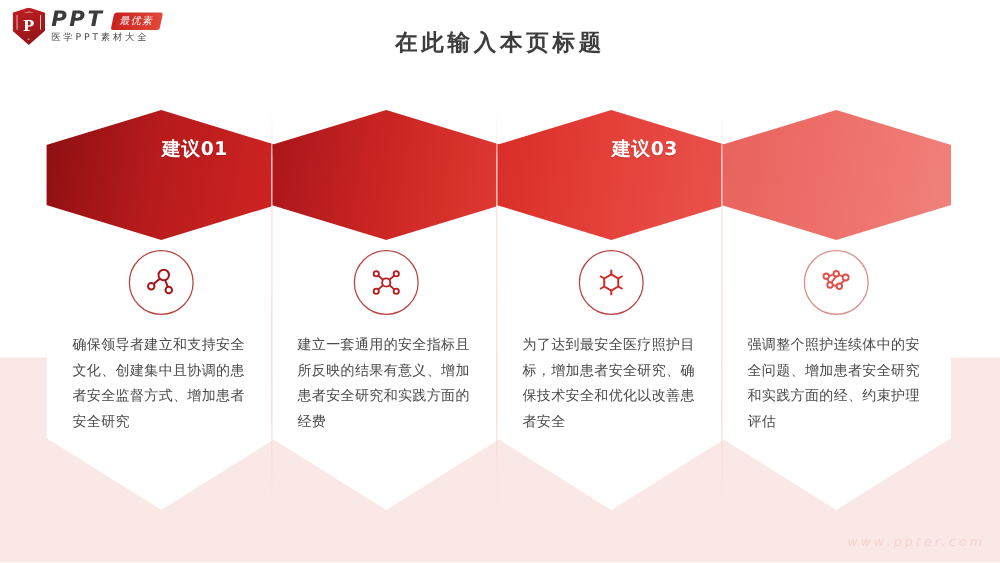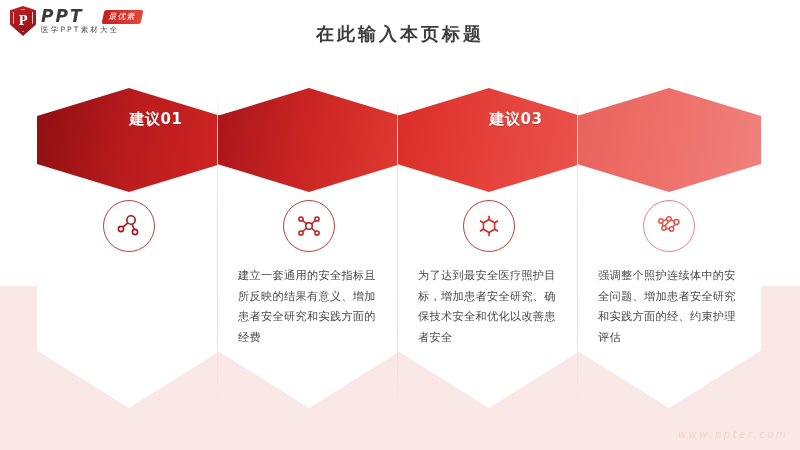--- a/index.html
+++ b/index.html
@@ -35,21 +35,21 @@
     content: ""; position: absolute;
     left: 3px; top: 3px; right: 3px; bottom: 4px;
     border: 1px solid rgba(255,255,255,.75);
     clip-path: polygon(50% 0%, 100% 14%, 100% 62%, 50% 100%, 0% 62%, 0% 14%);
   }
   .shield span {
     position: relative; color: #fff; font-weight: bold;
     font-size: 12px; line-height: 1; font-family: "DejaVu Serif", serif;
   }
   .logo-txt { display: flex; flex-direction: column; gap: 1px; }
-  .logo-row1 { display: flex; align-items: center; gap: 19px; }
+  .logo-row1 { display: flex; align-items: center; gap: 6px; }
   .logo-ppt {
     font-size: 17px; font-weight: bold; font-style: italic;
     color: #3b3b3b; letter-spacing: 2px; line-height: 1;
   }
   .logo-badge {
     background: linear-gradient(90deg,#c8201f,#e24a3a);
     color: #fff; font-size: 8px; line-height: 1;
     padding: 3px 6px 3px 6px; border-radius: 2px;
     transform: skewX(-12deg); letter-spacing: 1px;
   }
@@ -158,20 +158,21 @@
       <div class="head-label">建议01</div>
       <div class="icon-wrap">
         <svg width="26" height="26" viewBox="0 0 26 26" fill="none" stroke="#a9161a" stroke-width="1.6">
           <circle cx="15" cy="7" r="4.2"></circle>
           <circle cx="5" cy="16" r="2.6"></circle>
           <circle cx="19" cy="19" r="2.6"></circle>
           <line x1="11.9" y1="9.9" x2="6.9" y2="14.2"></line>
           <line x1="16.2" y1="11.1" x2="18.2" y2="16.5"></line>
         </svg>
       </div>
+      <div class="panel-text">确保领导者建立和支持安全文化、创建集中且协调的患者安全监督方式、增加患者安全研究</div>
     </div>
 
     <div class="panel p2">
       <div class="body-shape"></div>
       <div class="head-shape"></div>
       <div class="icon-wrap">
         <svg width="26" height="26" viewBox="0 0 26 26" fill="none" stroke="#b81d1c" stroke-width="1.5">
           <circle cx="13" cy="13" r="3.3"></circle>
           <circle cx="5" cy="6" r="2.1"></circle>
           <circle cx="21" cy="6" r="2.1"></circle>

